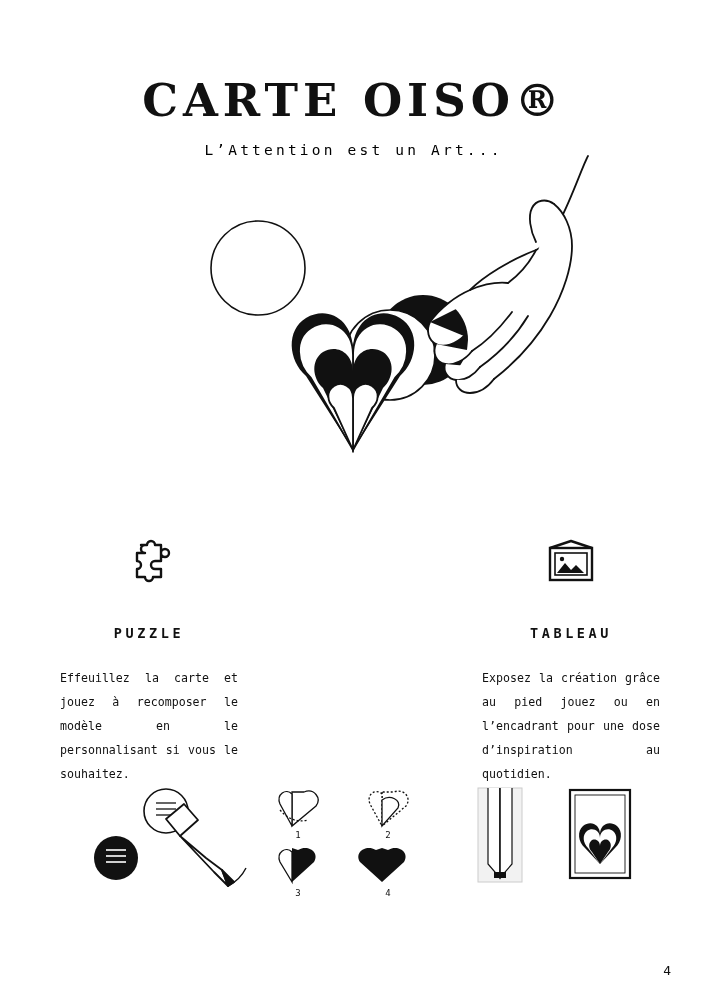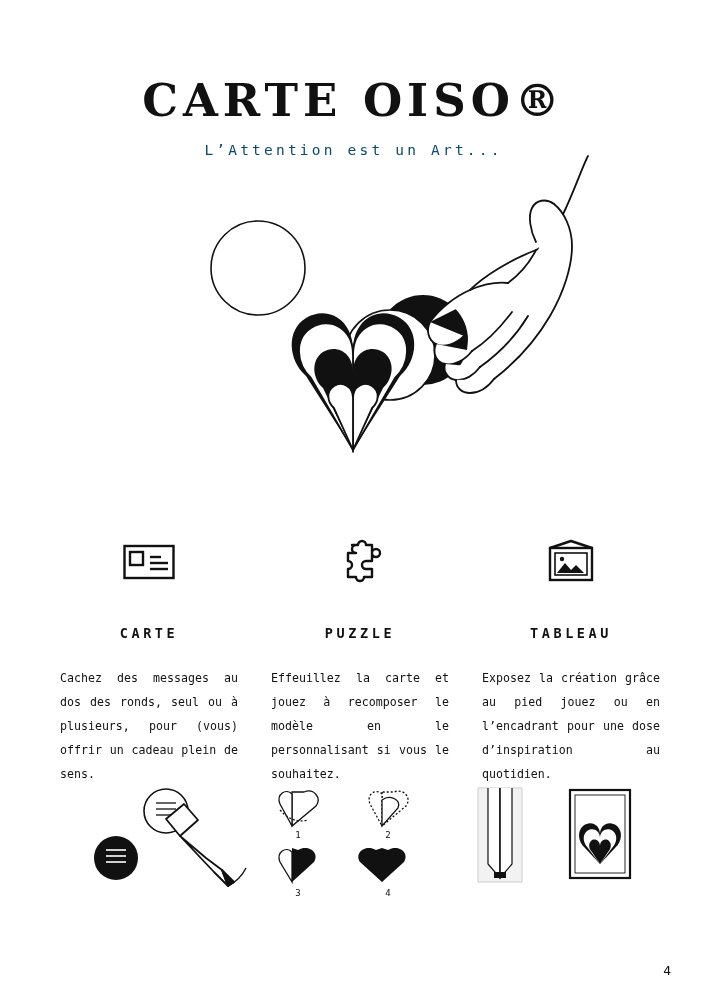--- a/index.html
+++ b/index.html
@@ -32,21 +32,21 @@
   }
   .page-subtitle {
     position: absolute;
     top: 142px;
     left: 0;
     width: 707px;
     text-align: center;
     font-family: "DejaVu Sans Mono", monospace;
     font-size: 14.5px;
     letter-spacing: 3.2px;
-    color: #0c4a6e;
+    color: #000000;
   }
 
   
   .hero {
     position: absolute;
     top: 150px;
     left: 168px;
     width: 480px;
     height: 340px;
   }
@@ -157,33 +157,20 @@
       <path d="M386 54 C378 48 368 50 364 58 C360 66 362 80 368 92"></path>
       <path d="M340 133 C352 124 362 112 368 100"></path>
       <path d="M304 201 C318 192 332 178 344 162"></path>
       <path d="M312 217 C330 204 348 186 360 166"></path>
     </g>
   </svg>
 </div>
 
 <div class="columns">
 
-  <div class="col">
-    <div class="col-icon">
-      <svg width="52" height="40" viewBox="0 0 52 40">
-        <rect x="1.5" y="4" width="49" height="32" stroke="#111" stroke-width="2.4" fill="none"></rect>
-        <rect x="7" y="10" width="13" height="13" stroke="#111" stroke-width="2.4" fill="none"></rect>
-        <line x1="27" y1="21" x2="45" y2="21" stroke="#111" stroke-width="2.4"></line>
-        <line x1="27" y1="27" x2="45" y2="27" stroke="#111" stroke-width="2.4"></line>
-        <line x1="27" y1="15" x2="38" y2="15" stroke="#111" stroke-width="2.4"></line>
-      </svg>
-    </div>
-    <div class="col-title">CARTE</div>
-    <div class="col-text">Cachez des messages au dos des ronds, seul ou à plusieurs, pour (vous) offrir un cadeau plein de sens.</div>
-  </div>
 
   <div class="col">
     <div class="col-icon">
       <svg width="46" height="46" viewBox="0 0 46 46">
         <path d="M15 6 h6 a4 4 0 0 1 4 -4 a4 4 0 0 1 4 4 h6 v8 a4 4 0 0 1 4 -4 a4 4 0 0 1 0 8 a4 4 0 0 1 -4 -4 v8 h-6 a4 4 0 0 0 -4 4 a4 4 0 0 0 4 4 h6 v8 h-8 a4 4 0 0 1 -4 4 a4 4 0 0 1 -4 -4 h-8 v-8 a4 4 0 0 0 4 -4 a4 4 0 0 0 -4 -4 v-8 h8 a4 4 0 0 1 -4 -4 a4 4 0 0 1 4 -4 z" stroke="#111" stroke-width="2.4" fill="none" stroke-linejoin="round"></path>
       </svg>
     </div>
     <div class="col-title">PUZZLE</div>
     <div class="col-text">Effeuillez la carte et jouez à recomposer le modèle en le personnalisant si vous le souhaitez.</div>
   </div>

